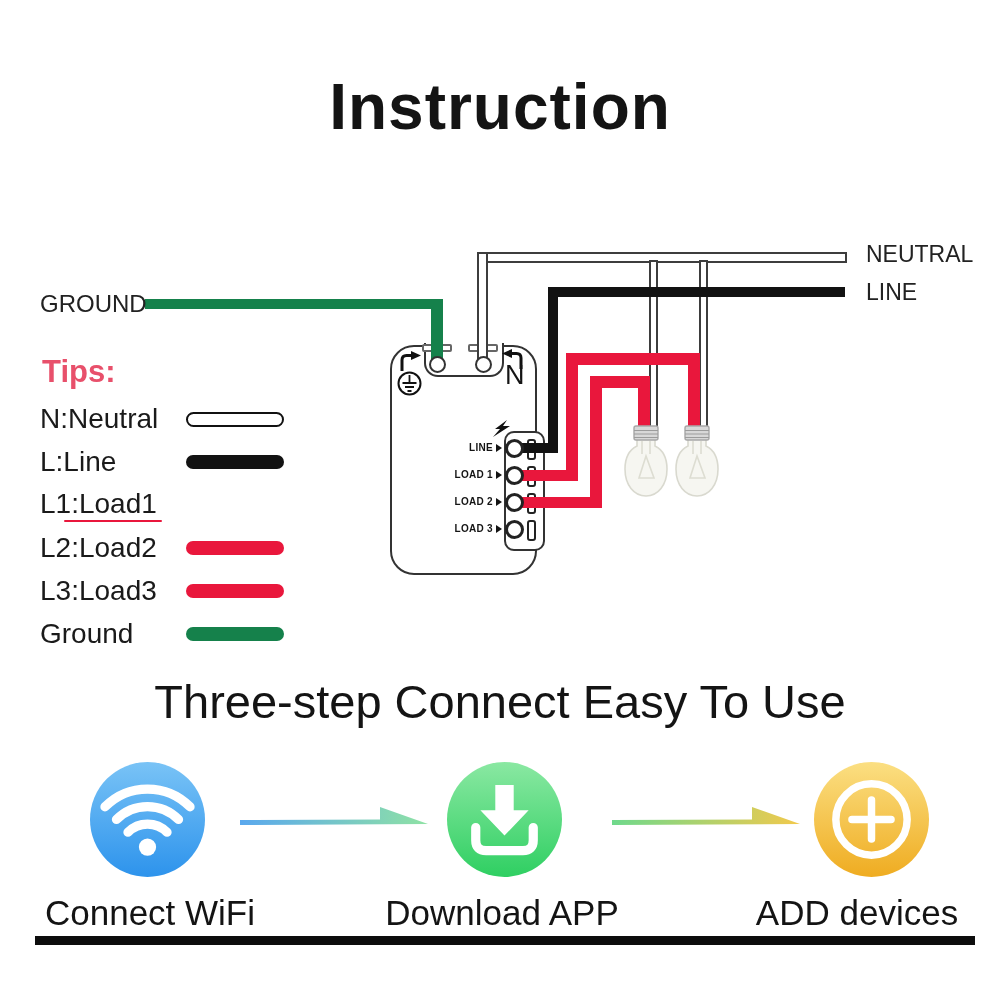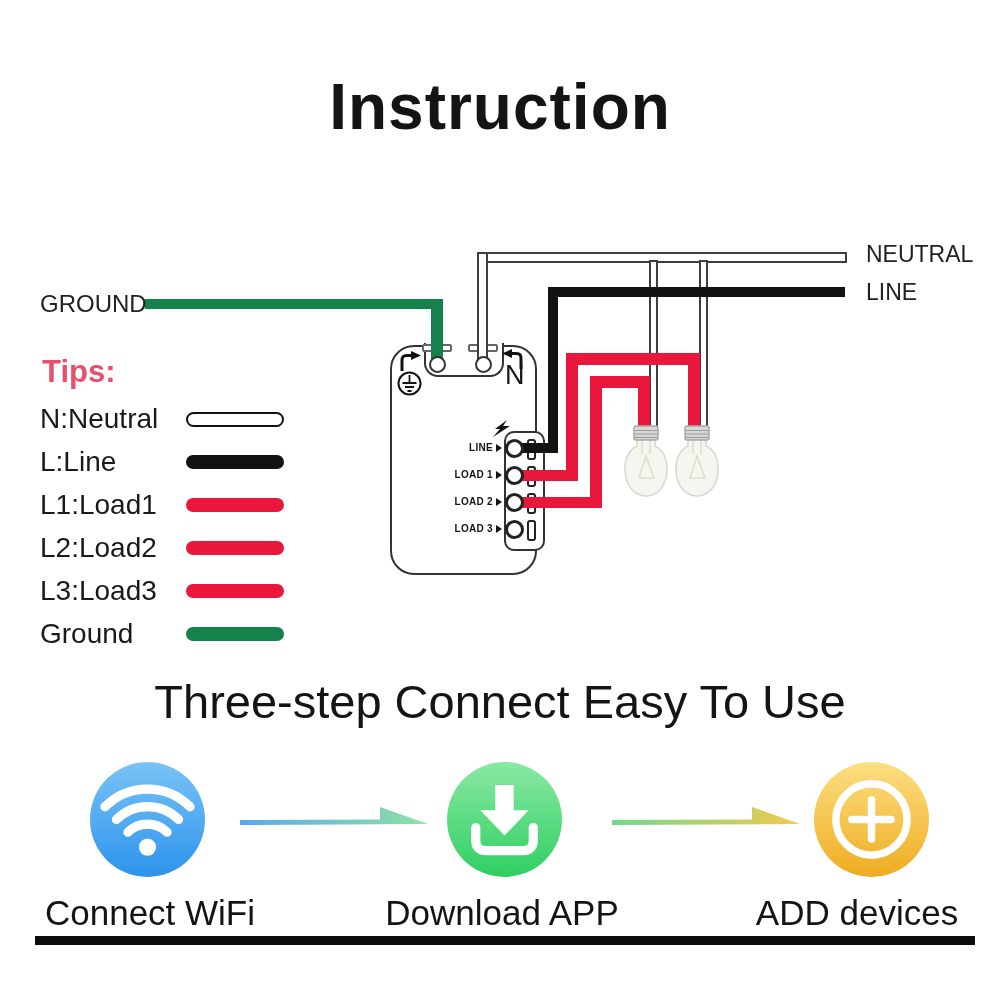--- a/index.html
+++ b/index.html
@@ -172,21 +172,21 @@
   <div class="tips-heading">Tips:</div>
 
   <div class="tip-row" style="top:402px;align-items:center;">
     <span class="tip-label">N:Neutral</span>
     <span class="pill pill-white"></span>
   </div>
   <div class="tip-row" style="top:445px;">
     <span class="tip-label">L:Line</span>
     <span class="pill pill-black"></span>
   </div>
-  <div class="tip-row" style="top:488px;">
+  <div class="tip-row" style="top:488px;flex-direction:column;">
     <span class="tip-label">L1:Load1</span>
     <span class="pill pill-red"></span>
   </div>
   <div class="tip-row" style="top:531px;">
     <span class="tip-label">L2:Load2</span>
     <span class="pill pill-red"></span>
   </div>
   <div class="tip-row" style="top:574px;">
     <span class="tip-label">L3:Load3</span>
     <span class="pill pill-red"></span>

